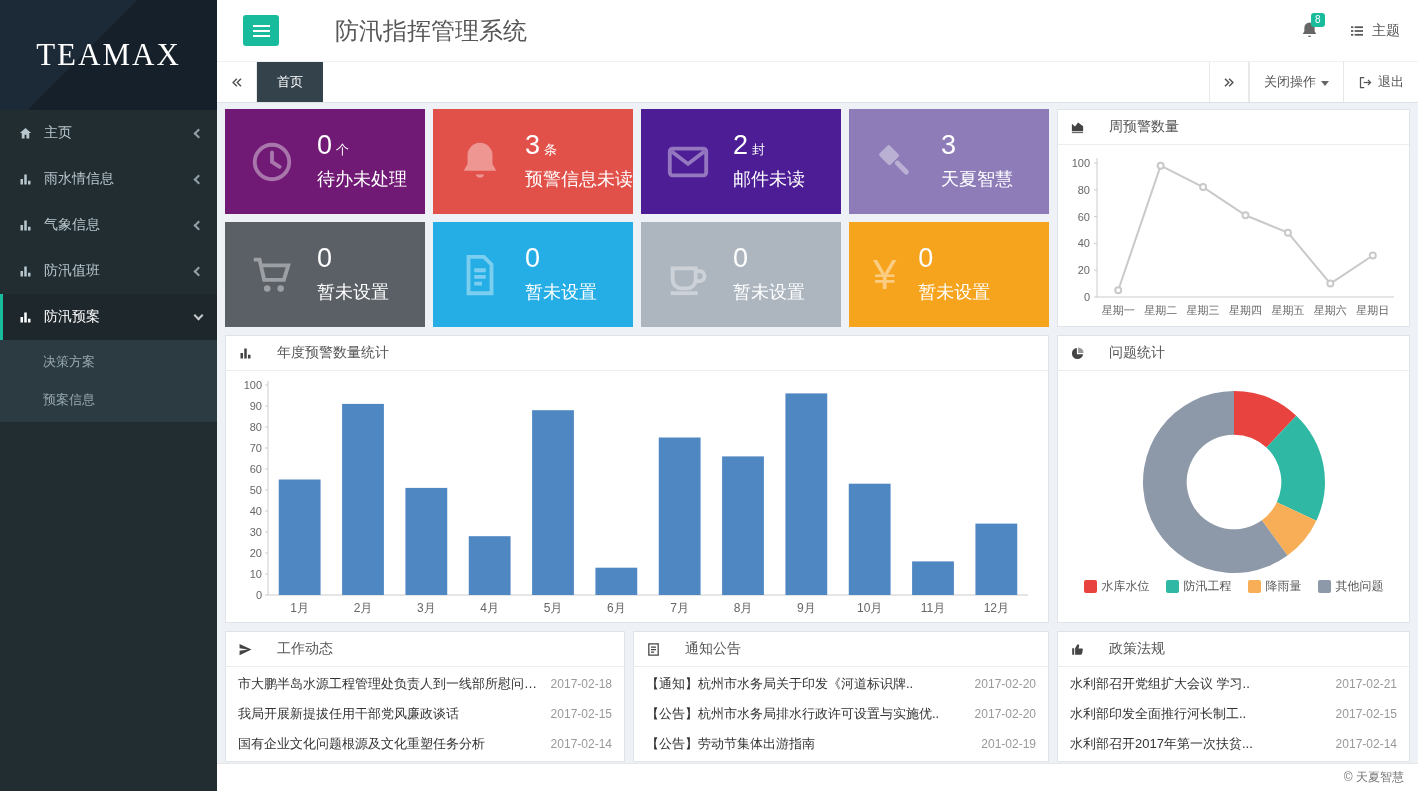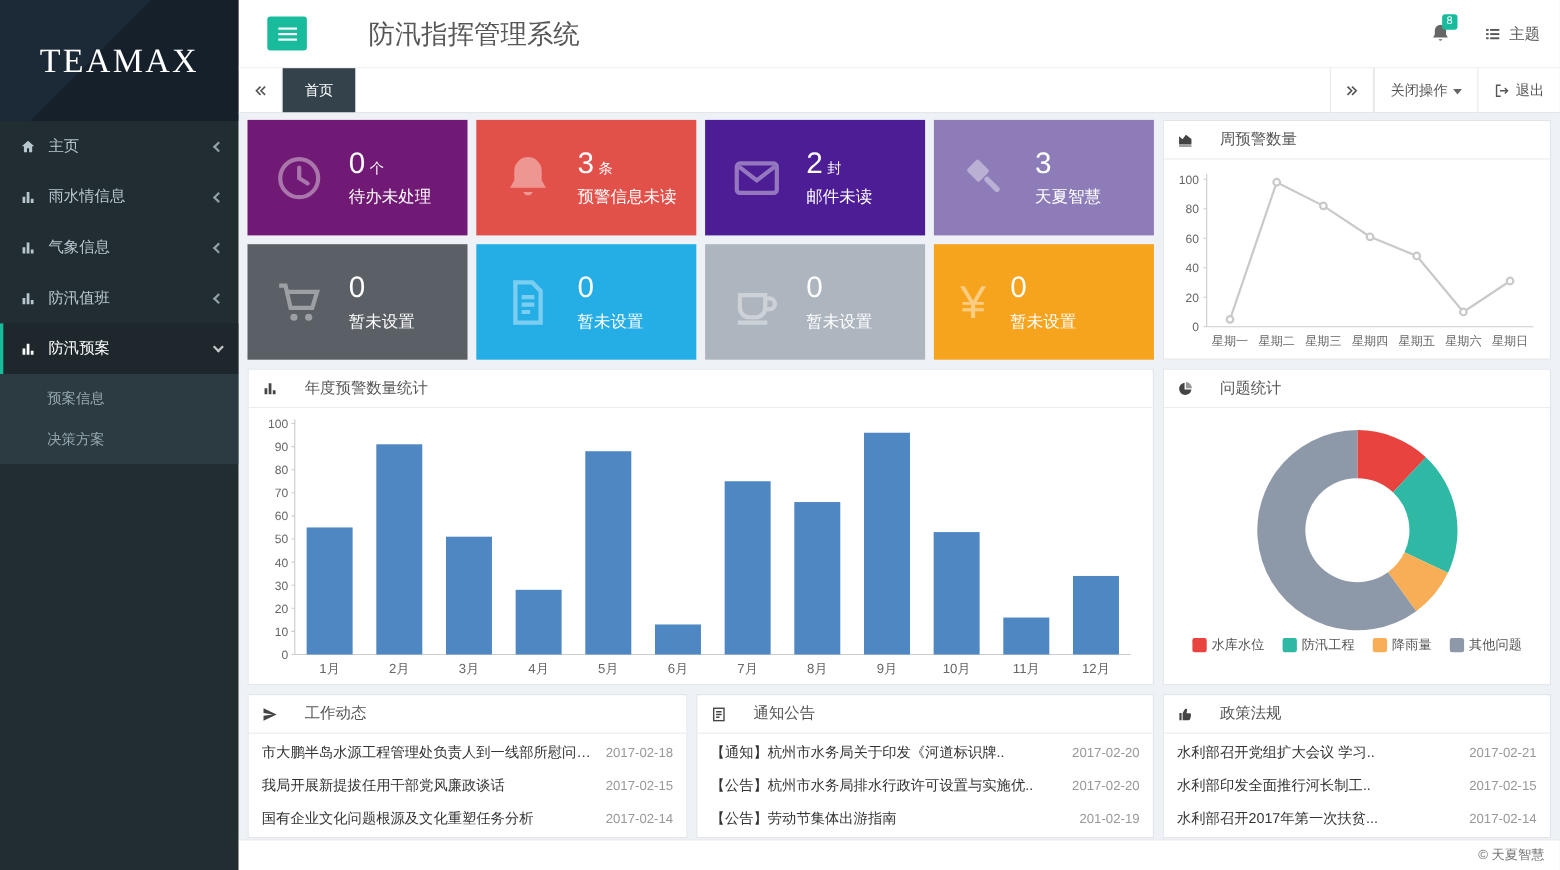--- a/index.html
+++ b/index.html
@@ -70,21 +70,21 @@
              grid-template-columns: 1fr 353px; grid-template-rows: 218px 288px 123px; gap: 8px; overflow: hidden; }
 
   .tiles { display: grid; grid-template-columns: repeat(4, 1fr); grid-template-rows: 105px 105px; gap: 8px; }
   .tile { display: flex; align-items: center; padding-left: 24px; color: #fff; cursor: pointer; }
   .tile-icon { flex-shrink: 0; }
   .tile-icon svg { width: 46px; height: 46px; opacity: .4; display: block; }
   .tile-glyph { font-size: 42px; opacity: .45; line-height: 1; }
   .tile-body { margin-left: 22px; min-width: 0; }
   .tile-value { font-size: 27px; line-height: 1; }
   .tile-value small { font-size: 13px; margin-left: 4px; }
-  .tile-label { font-size: 15px; margin-top: 8px; white-space: nowrap; }
+  .tile-label { font-size: 18px; margin-top: 8px; white-space: nowrap; }
 
   .panel { background: #fff; border: 1px solid #e0e4e9; display: flex; flex-direction: column; min-width: 0; }
   .panel-header { height: 35px; flex-shrink: 0; display: flex; align-items: center; gap: 24px;
                   padding: 0 12px; font-size: 14px; color: #555; border-bottom: 1px solid #ececec; }
   .panel-header svg { width: 15px; height: 15px; color: #444; }
   .panel-body { flex: 1; display: flex; align-items: center; justify-content: center; overflow: hidden; }
   .panel-body.col { flex-direction: column; }
 
   .legend { display: flex; align-items: center; gap: 16px; margin: 2px 0 10px; font-size: 12px; color: #555; }
   .legend-item { display: flex; align-items: center; cursor: pointer; }
@@ -138,22 +138,22 @@
       </li>
       <li class="menu-item active">
         <svg viewBox="0 0 24 24">
             <path fill="currentColor" d="M4 20v-9h4v9zM10 20V4h4v16zM16 20v-6h4v6z"></path>
           </svg>
         <span>防汛预案</span>
         <i class="chev down"></i>
       </li>
     </ul>
     <div class="submenu">
+      <div class="submenu-item">决策方案</div>
       <div class="submenu-item">预案信息</div>
-      <div class="submenu-item">决策方案</div>
     </div>
   </aside>
 
   <div class="main">
 
     <header class="header">
       <button class="hamburger">
           <b></b>
           <b></b>
           <b></b>

